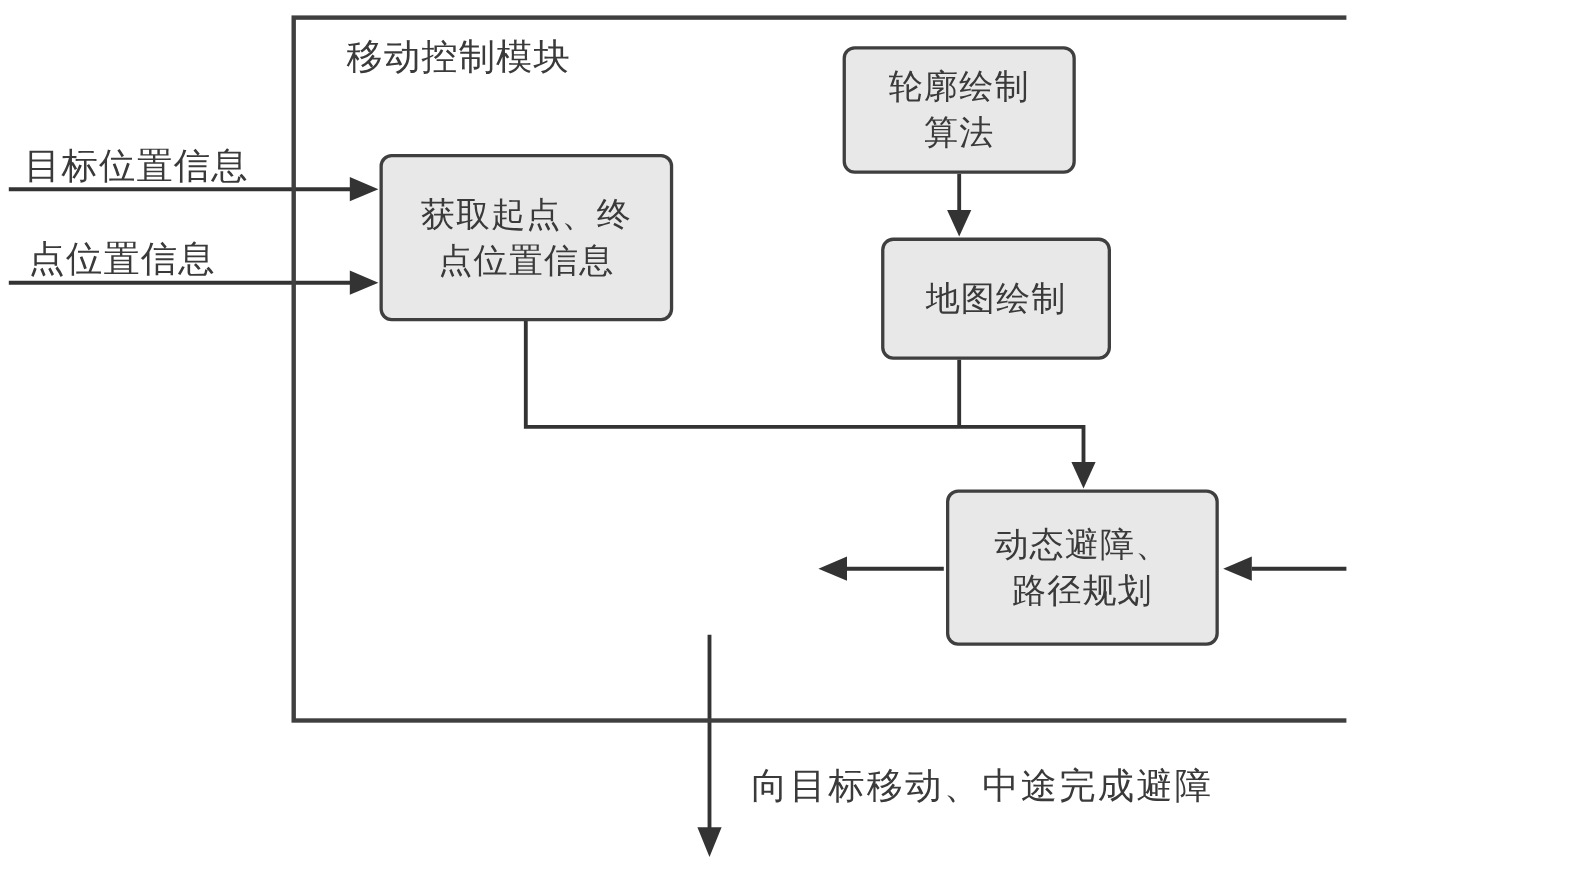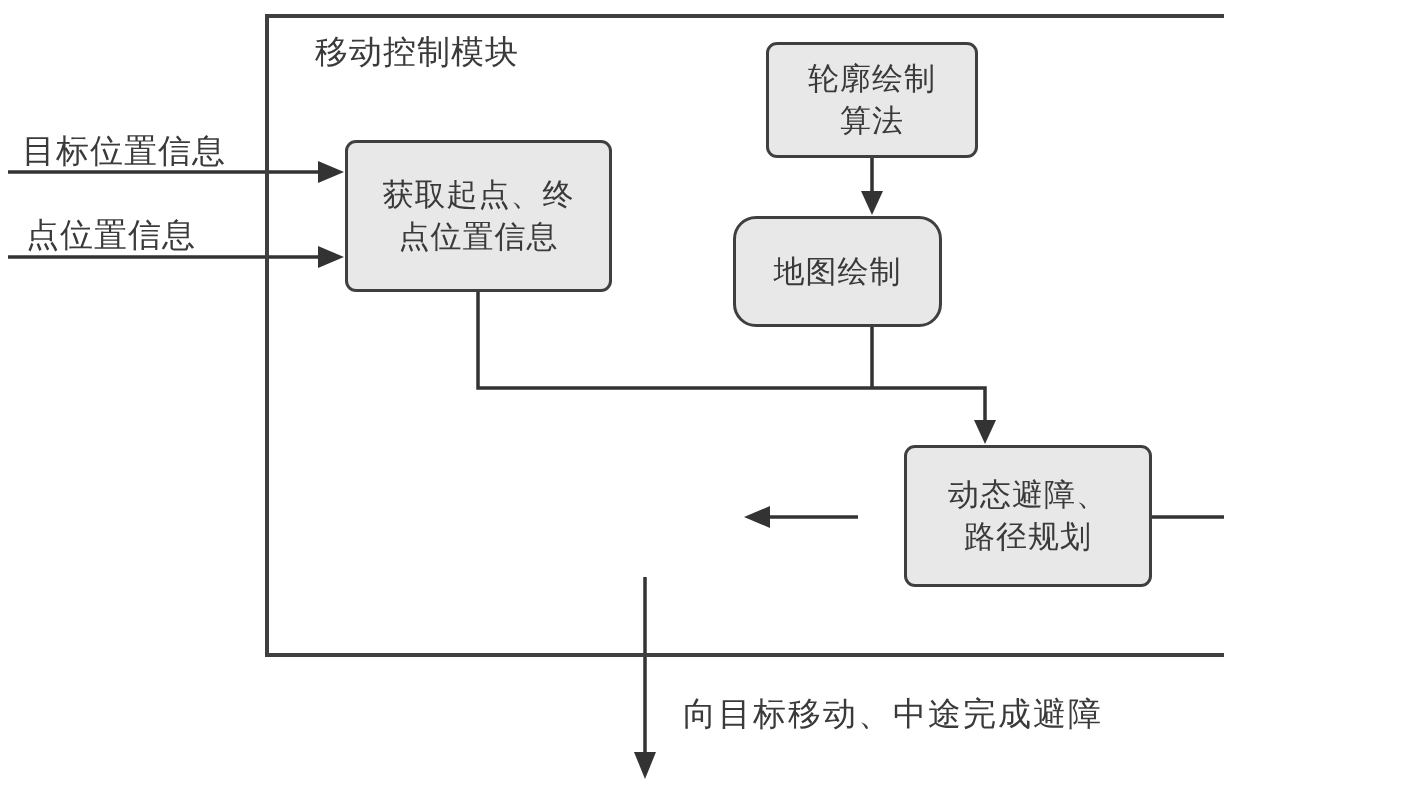--- a/index.html
+++ b/index.html
@@ -53,23 +53,23 @@
     justify-content:center;
     text-align:center;
     font-size:31px;
     line-height:1.35;
     color:var(--text);
     white-space:pre-line;
     letter-spacing:1px;
   }
   .node-get{left:345px;top:140px;width:267px;height:152px;}
   .node-contour{left:766px;top:42px;width:212px;height:116px;}
-  .node-map{left:733px;top:216px;width:209px;height:111px;border-radius:23px;}
+  .node-map{left:801px;top:216px;width:209px;height:111px;}
   .node-obstacle{left:1157px;top:43px;width:213px;height:112px;}
-  .node-dynamic{left:860px;top:445px;width:248px;height:142px;margin-left:44px;}
+  .node-dynamic{left:860px;top:445px;width:248px;height:142px;}
   .node-generate{left:548px;top:457px;width:192px;height:120px;}
   .io-label{
     position:absolute;
     font-size:33px;
     letter-spacing:1px;
     color:var(--text);
     white-space:nowrap;
   }
   .io-label-1{left:22px;top:129px;}
   .io-label-2{left:26px;top:213px;}

